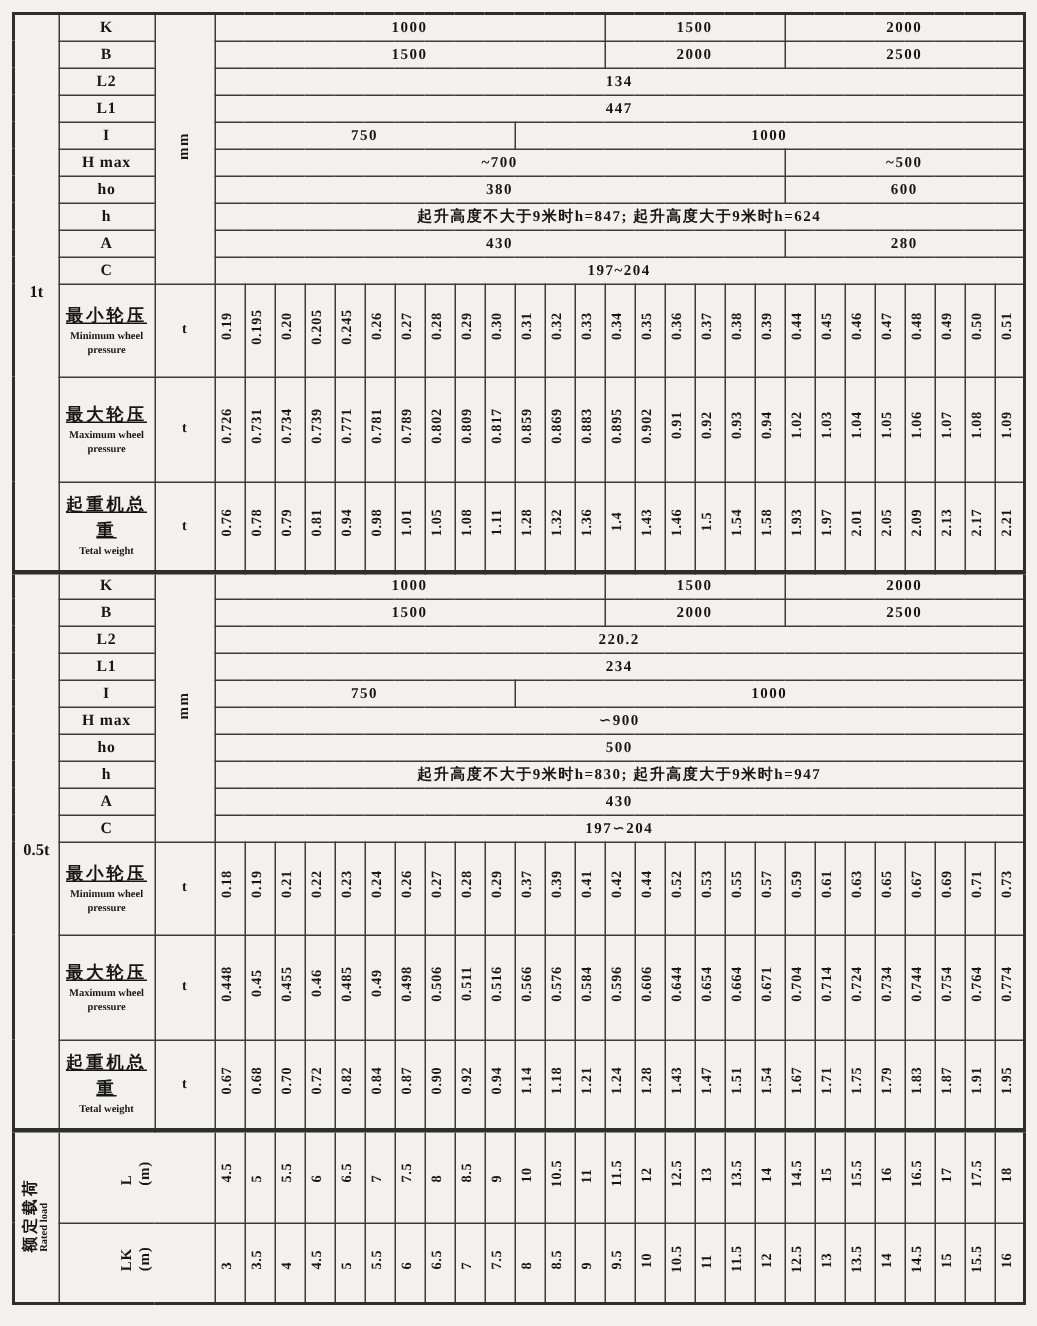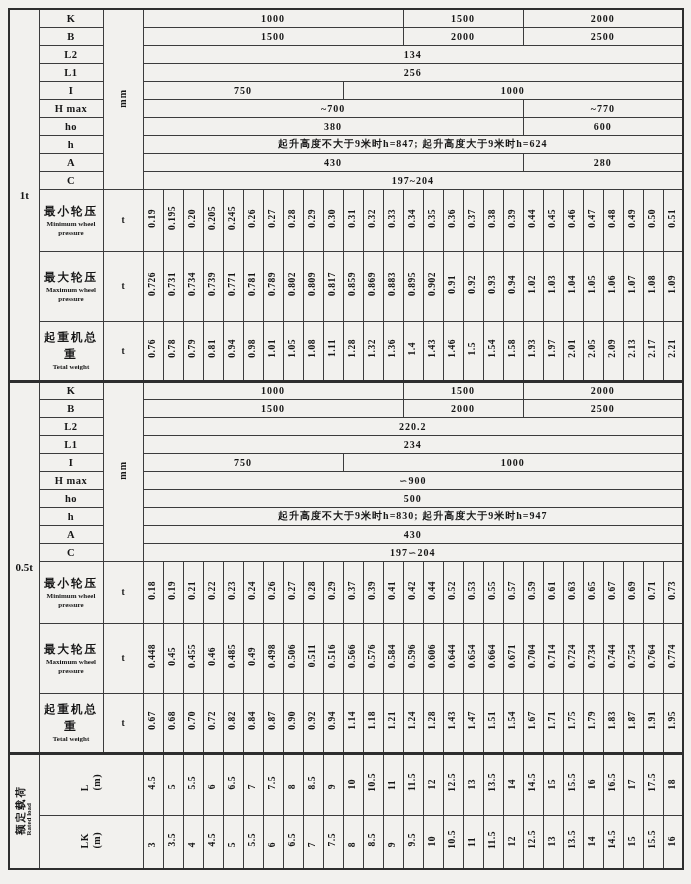--- a/index.html
+++ b/index.html
@@ -26,21 +26,21 @@
   tr.r-dim{height:18px;}
   tr.r-p1{height:62px;}
   tr.r-p2{height:70px;}
   tr.r-p3{height:60px;}
   tr.r-L{height:62px;}
   tr.r-LK{height:54px;}
   .group{font-size:11px;margin-left:42px;}
   .param{font-size:10.5px;letter-spacing:0.5px;}
   .dimval{font-size:10px;letter-spacing:1px;}
   .unitcol{font-size:9.5px;}
-  .rowlabel .zh{font-size:11.5px;letter-spacing:2px;line-height:1.5;}
+  .rowlabel .zh{font-size:11.5px;letter-spacing:2px;line-height:1.5;text-decoration:underline;}
   .rowlabel .en{font-size:7px;line-height:1.25;padding:0 2px;text-align:center;}
   .vtext{
     writing-mode:vertical-rl;
     text-orientation:sideways;
     transform:rotate(180deg);
     display:inline-block;
     white-space:nowrap;
     font-size:9.5px;
     font-weight:bold;
     letter-spacing:0.5px;
@@ -103,31 +103,31 @@
           <td class="dimval" colspan="13">1500</td>
           <td class="dimval" colspan="6">2000</td>
           <td class="dimval" colspan="8">2500</td>
         </tr>
         <tr class="r-dim">
           <td class="param">L2</td>
           <td class="dimval" colspan="27">134</td>
         </tr>
         <tr class="r-dim">
           <td class="param">L1</td>
-          <td class="dimval" colspan="27">256</td>
+          <td class="dimval" colspan="27">447</td>
         </tr>
         <tr class="r-dim">
           <td class="param">I</td>
           <td class="dimval" colspan="10">750</td>
           <td class="dimval" colspan="17">1000</td>
         </tr>
         <tr class="r-dim">
           <td class="param">H max</td>
           <td class="dimval" colspan="19">~700</td>
-          <td class="dimval" colspan="8">~770</td>
+          <td class="dimval" colspan="8">~500</td>
         </tr>
         <tr class="r-dim">
           <td class="param">ho</td>
           <td class="dimval" colspan="19">380</td>
           <td class="dimval" colspan="8">600</td>
         </tr>
         <tr class="r-dim">
           <td class="param">h</td>
           <td class="dimval" colspan="27">起升高度不大于9米时h=847; 起升高度大于9米时h=624</td>
         </tr>

